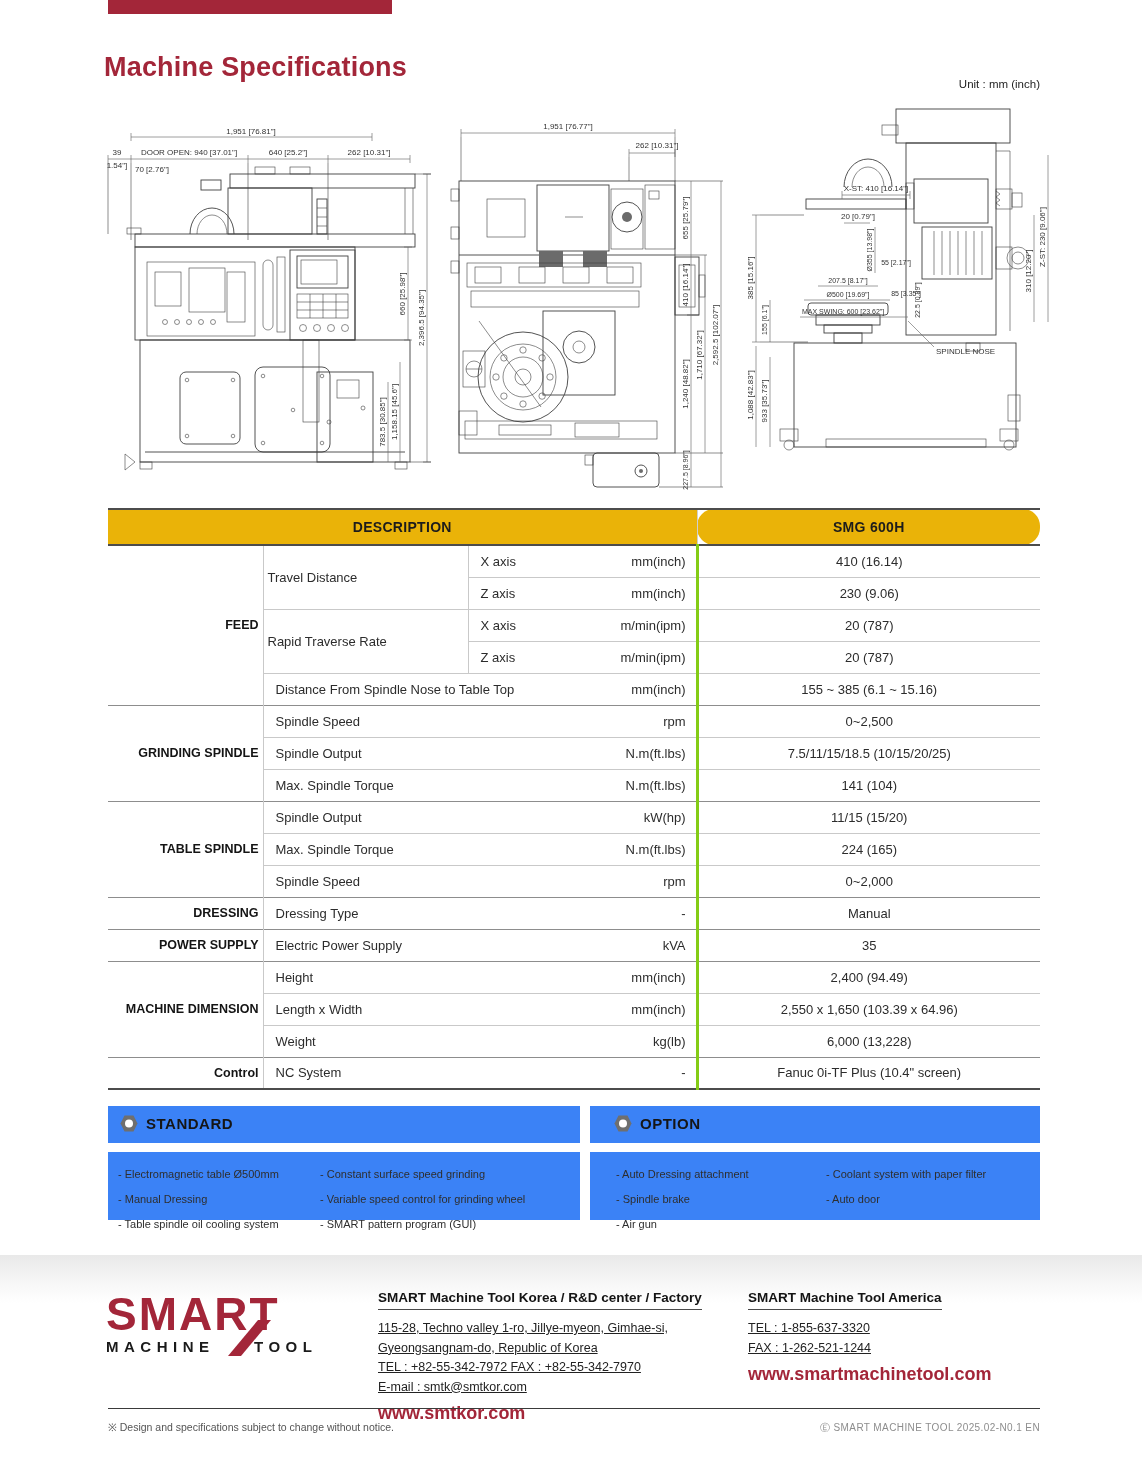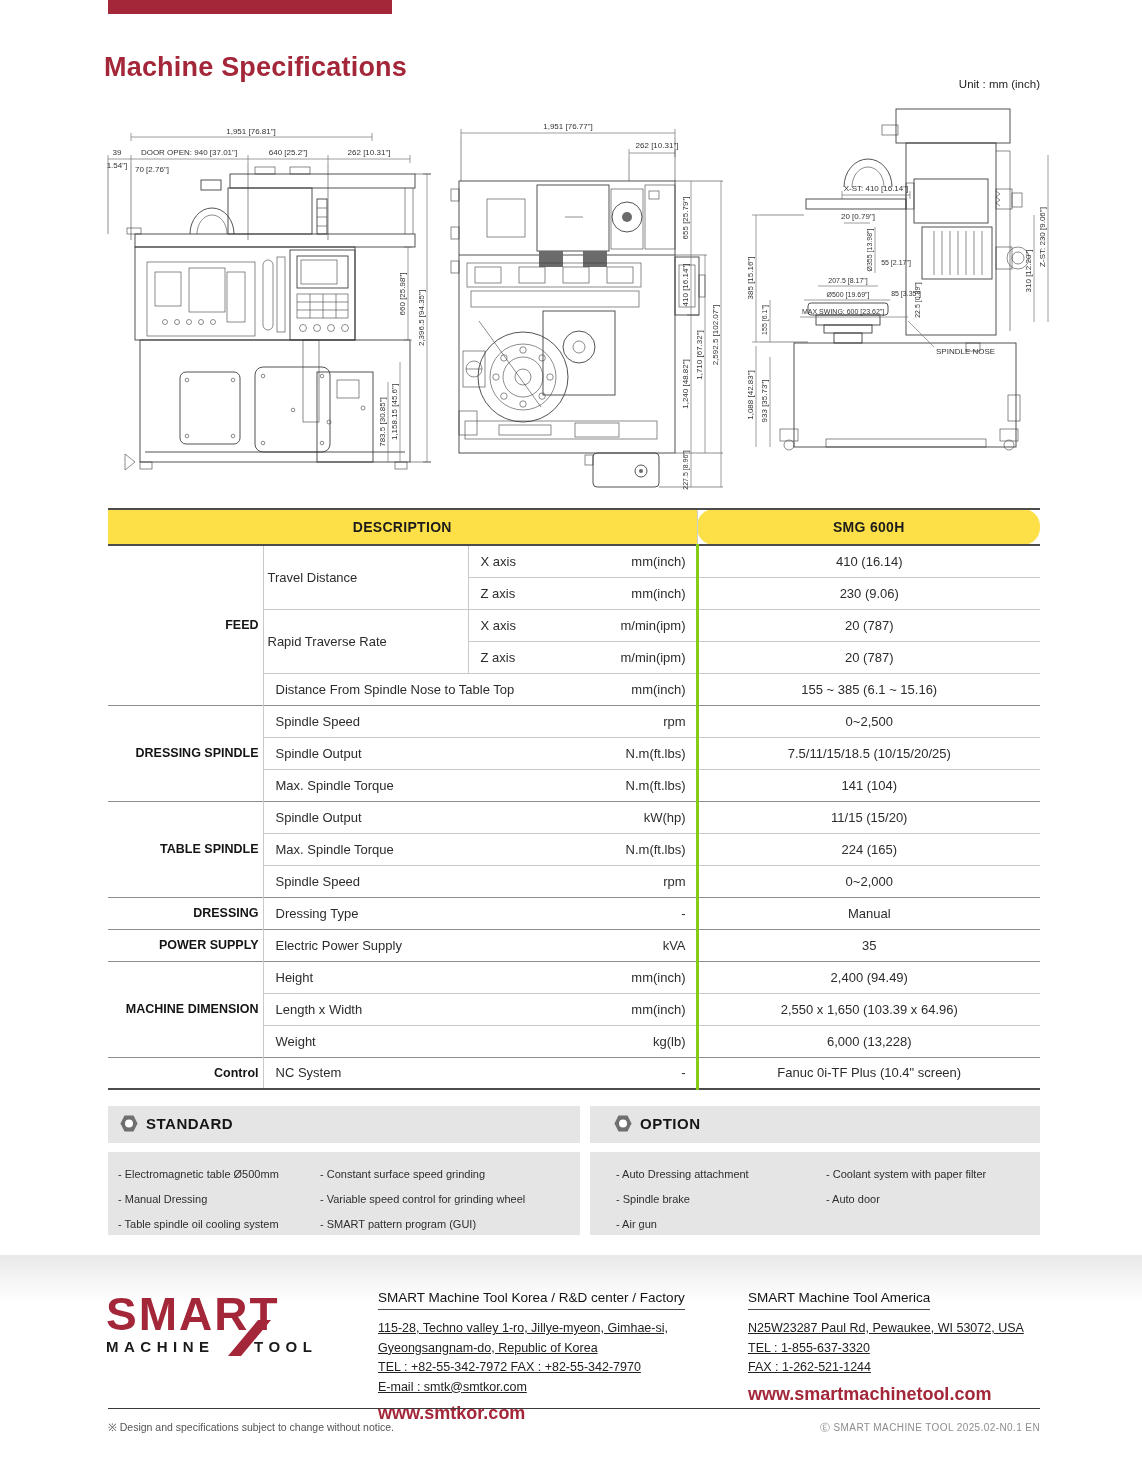--- a/index.html
+++ b/index.html
@@ -15,52 +15,52 @@
   .drw { position:absolute; }
   .drw .ln   { fill:none; stroke:#3f3f3f; stroke-width:0.9; }
   .drw .lnt  { fill:none; stroke:#3f3f3f; stroke-width:0.6; }
   .drw .fil  { fill:#6b6b6b; stroke:none; }
   .drw .dim  { fill:none; stroke:#6a6a6a; stroke-width:0.65; }
   .drw .dimtxt { font-size:8px; fill:#333; }
   .drw .dimtxt-s { font-size:7px; fill:#333; }
 
   
   table.spec { position:absolute; left:108px; top:508px; width:932px; border-collapse:collapse; table-layout:fixed; font-size:13px; color:#2c2c2c; }
-  table.spec thead th { height:36px; background:#fde047; border-top:2px solid #4c4c4c; border-bottom:2px solid #4c4c4c; font-size:14px; letter-spacing:.3px; color:#1c1c1c; }
+  table.spec thead th { height:36px; background:#eab308; border-top:2px solid #4c4c4c; border-bottom:2px solid #4c4c4c; font-size:14px; letter-spacing:.3px; color:#1c1c1c; }
   table.spec thead th.model { border-left:1px solid #cfcfcf;border-radius:17px; }
   table.spec tbody td { height:32px; border-top:1px solid #c9c9c9; padding:0 10px; vertical-align:middle; }
   table.spec tbody tr:first-child td { border-top:none; }
   table.spec tbody tr.group td { border-top:1px solid #8d8d8d; }
   table.spec tbody tr.last td { border-bottom:2px solid #4c4c4c; }
   table.spec td.cat { text-align:right; font-weight:bold; font-size:12.5px; color:#141414; padding:0 4px; }
   table.spec td.sub, table.spec td.subfull, table.spec td.axis { border-left:1px solid #c9c9c9; }
   table.spec td.value { border-left:3px solid #84cc16; text-align:center; }
   table.spec .lu { display:flex; justify-content:space-between; align-items:center; }
   table.spec .lu .unit { color:#2c2c2c; }
   table.spec td.sub { padding-left:4px; }
   table.spec td.axis .lu, table.spec td.subfull .lu { padding:0 0 0 2px; }
 
   
-  .panel { position:absolute; left:108px; top:1106px; width:932px; height:129px; background:#e5e5e5; }
+  .panel { position:absolute; left:108px; top:1106px; width:932px; height:114px; background:#3b82f6; }
   .panel .vdivider { position:absolute; left:472px; top:0; width:10px; height:142px; background:#fff; }
   .panel .hstripe  { position:absolute; left:0; top:37px; width:932px; height:9px; background:#fff; }
   .panel .ptitle { position:absolute; top:9px; display:flex; align-items:center; gap:8px; font-size:15px; font-weight:bold; letter-spacing:.5px; color:#151515; }
   .panel .ptitle.std { left:12px; } .panel .ptitle.opt { left:506px; }
   .panel ul { position:absolute; list-style:none; font-size:11px; color:#2e2e2e; line-height:25px; }
   .panel ul.s1 { left:10px;  top:56px; } .panel ul.s2 { left:212px; top:56px; }
   .panel ul.o1 { left:508px; top:56px; } .panel ul.o2 { left:718px; top:56px; }
 
   .grad-band { position:absolute; left:0; top:1255px; width:1142px; height:48px;
     background:linear-gradient(180deg,#e9e9e9 0%,#f6f6f6 55%,#ffffff 100%); }
 
   
   .flogo { position:absolute; left:106px; top:1292px; }
   .fcol { position:absolute; top:1288px; width:345px; }
   .fcol.kr { left:378px; } .fcol.us { left:748px; }
-  .fcol .fhead { display:inline-block; font-size:13.5px; font-weight:normal; color:#141414; border-bottom:1.5px solid #4a4a4a; padding-bottom:4px; margin-bottom:9px; }
+  .fcol .fhead { display:inline-block; font-size:13.5px; font-weight:bold; color:#141414; border-bottom:1.5px solid #4a4a4a; padding-bottom:4px; margin-bottom:9px; }
   .fcol .fline { font-size:12.5px; line-height:19.5px; color:#222;text-decoration:underline; }
   .fcol .fsite { font-size:18px; font-weight:bold; color:#a32639; margin-top:6px; cursor:pointer; }
   .bottom-rule { position:absolute; left:108px; top:1408px; width:932px; border-top:1.5px solid #3a3a3a; }
   .notice { position:absolute; left:108px; top:1420px; font-size:10.5px; color:#555; }
   .copyright { position:absolute; right:102px; top:1421px; font-size:10px; color:#8d8d8d; letter-spacing:.4px; }
 </style>
 </head>
 <body>
 
 <div id="page">
@@ -395,21 +395,21 @@
       <tr>
         <td class="subfull" colspan="2">
             <div class="lu">
               <span>Distance From Spindle Nose to Table Top</span>
               <span class="unit">mm(inch)</span>
             </div>
           </td>
         <td class="value">155 ~ 385 (6.1 ~ 15.16)</td>
       </tr>
       <tr class="group">
-        <td class="cat" rowspan="3">DRESSING SPINDLE</td>
+        <td class="cat" rowspan="3">GRINDING SPINDLE</td>
         <td class="subfull" colspan="2">
             <div class="lu">
               <span>Spindle Speed</span>
               <span class="unit">rpm</span>
             </div>
           </td>
         <td class="value">0~2,500</td>
       </tr>
       <tr>
         <td class="subfull" colspan="2">
@@ -571,21 +571,20 @@
     <div class="fhead">SMART Machine Tool Korea / R&amp;D center / Factory</div>
     <div class="fline">115-28, Techno valley 1-ro, Jillye-myeon, Gimhae-si,</div>
     <div class="fline">Gyeongsangnam-do, Republic of Korea</div>
     <div class="fline">TEL : +82-55-342-7972    FAX : +82-55-342-7970</div>
     <div class="fline">E-mail : smtk@smtkor.com</div>
     <div class="fsite">www.smtkor.com</div>
   </div>
 
   <div class="fcol us">
     <div class="fhead">SMART Machine Tool America</div>
-    <div class="fline">N25W23287 Paul Rd, Pewaukee, WI 53072, USA</div>
     <div class="fline">TEL : 1-855-637-3320</div>
     <div class="fline">FAX : 1-262-521-1244</div>
     <div class="fsite">www.smartmachinetool.com</div>
   </div>
 
   <div class="bottom-rule"></div>
   <div class="notice">※ Design and specifications subject to change without notice.</div>
   <div class="copyright">Ⓔ SMART MACHINE TOOL 2025.02-N0.1 EN</div>
 
 </div>

